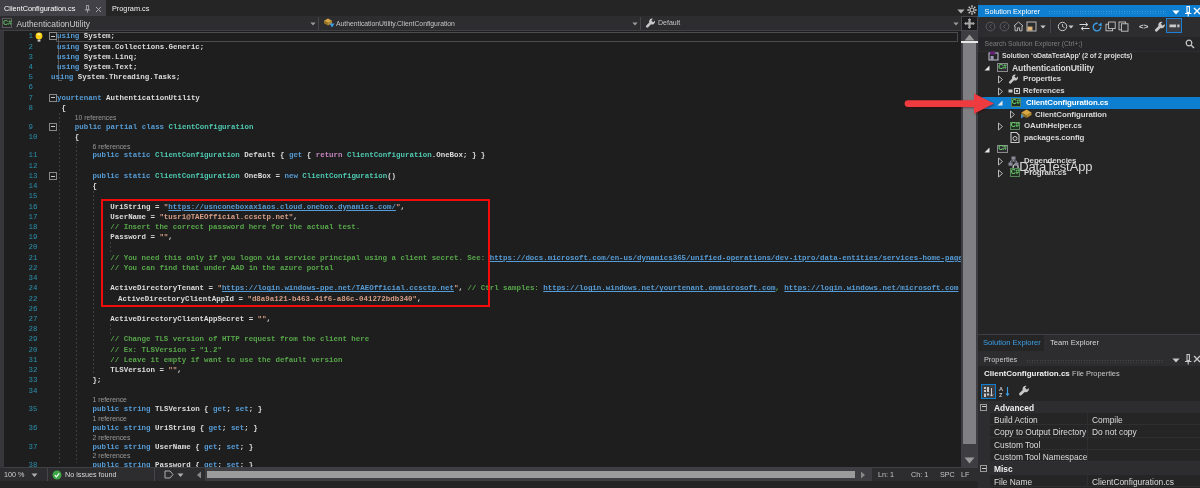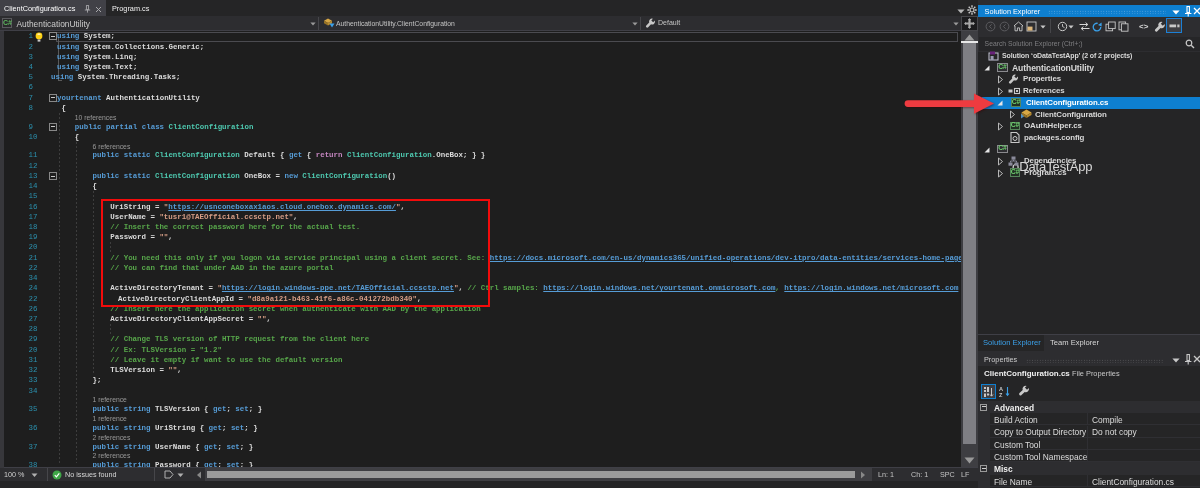--- a/index.html
+++ b/index.html
@@ -142,21 +142,20 @@
 <div class="ln" style="left:92.5px;top:171.8px"><i class="k">public</i> <i class="k">static</i> <i class="t">ClientConfiguration</i> OneBox = <i class="k">new</i> <i class="t">ClientConfiguration</i>()</div>
 <div class="ln" style="left:92.5px;top:182.1px">{</div>
 <div class="ln" style="left:110.3px;top:202.5px">UriString = <i class="s">"</i><i class="u">https://usnconeboxax1aos.cloud.onebox.dynamics.com/</i><i class="s">"</i>,</div>
 <div class="ln" style="left:110.3px;top:212.7px">UserName = <i class="s">"tusr1@TAEOfficial.ccsctp.net"</i>,</div>
 <div class="ln" style="left:110.3px;top:222.9px"><i class="c">// Insert the correct password here for the actual test.</i></div>
 <div class="ln" style="left:110.3px;top:233.2px">Password = <i class="s">""</i>,</div>
 <div class="ln" style="left:110.3px;top:253.6px"><i class="c">// You need this only if you logon via service principal using a client secret. See: </i><i class="u">https://docs.microsoft.com/en-us/dynamics365/unified-operations/dev-itpro/data-entities/services-home-page</i></div>
 <div class="ln" style="left:110.3px;top:263.8px"><i class="c">// You can find that under AAD in the azure portal</i></div>
 <div class="ln" style="left:110.3px;top:284.3px">ActiveDirectoryTenant = <i class="s">"</i><i class="u">https://login.windows-ppe.net/TAEOfficial.ccsctp.net</i><i class="s">"</i>, <i class="c">// Ctrl samples: </i><i class="u">https://login.windows.net/yourtenant.onmicrosoft.com</i><i class="c">, </i><i class="u">https://login.windows.net/microsoft.com</i></div>
 <div class="ln" style="left:118px;top:294.5px">ActiveDirectoryClientAppId = <i class="s">"d8a9a121-b463-41f6-a86c-041272bdb340"</i>,</div>
-<div class="ln" style="left:110.3px;top:304.7px"><i class="c">// Insert here the application secret when authenticate with AAD by the application</i></div>
 <div class="ln" style="left:110.3px;top:314.9px">ActiveDirectoryClientAppSecret = <i class="s">""</i>,</div>
 <div class="ln" style="left:110.3px;top:335.4px"><i class="c">// Change TLS version of HTTP request from the client here</i></div>
 <div class="ln" style="left:110.3px;top:345.6px"><i class="c">// Ex: TLSVersion = "1.2"</i></div>
 <div class="ln" style="left:110.3px;top:355.8px"><i class="c">// Leave it empty if want to use the default version</i></div>
 <div class="ln" style="left:110.3px;top:366.0px">TLSVersion = <i class="s">""</i>,</div>
 <div class="ln" style="left:92.5px;top:376.2px">};</div>
 <div class="cl" style="left:92.5px;top:396.3px">1 reference</div>
 <div class="ln" style="left:92.5px;top:405.1px"><i class="k">public</i> <i class="k">string</i> TLSVersion { <i class="k">get</i>; <i class="k">set</i>; }</div>
 <div class="cl" style="left:92.5px;top:415.0px">1 reference</div>
 <div class="ln" style="left:92.5px;top:423.8px"><i class="k">public</i> <i class="k">string</i> UriString { <i class="k">get</i>; <i class="k">set</i>; }</div>

